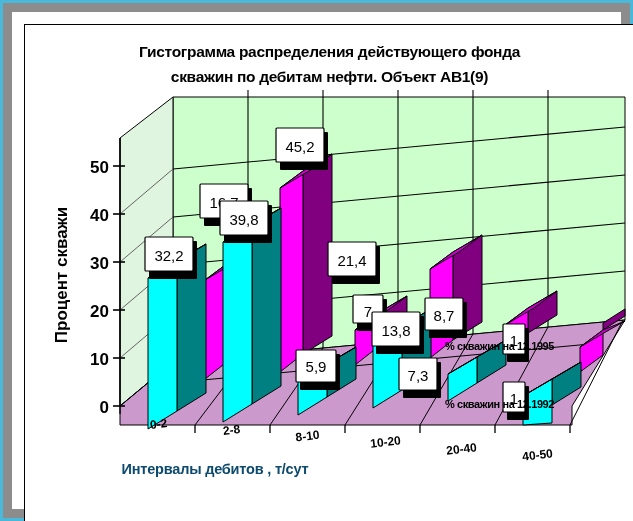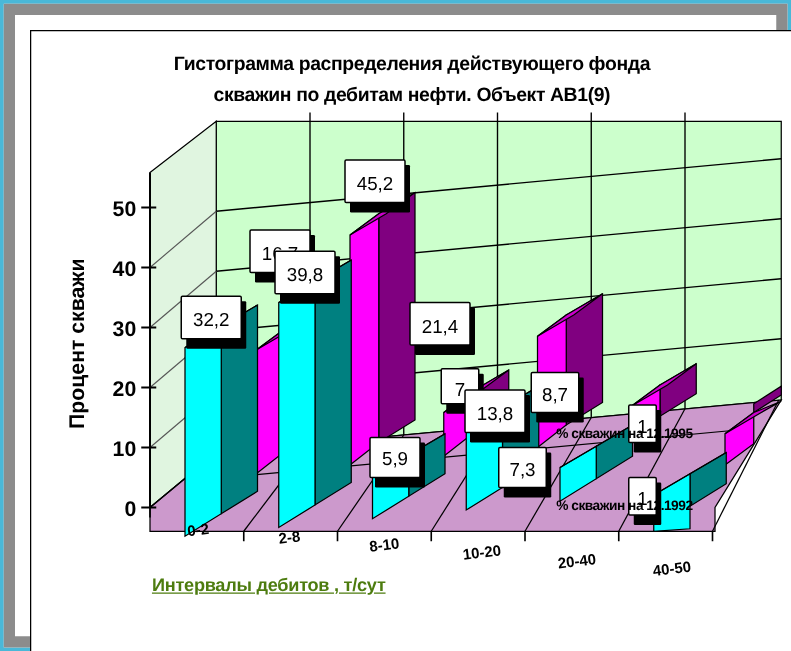--- a/index.html
+++ b/index.html
@@ -43,22 +43,22 @@
     position:absolute;
     left:-78px;top:240px;width:230px;
     transform:rotate(-90deg);
     transform-origin:center center;
     text-align:center;
     font-weight:bold;font-size:17px;color:#000;
     letter-spacing:0px;white-space:nowrap;
   }
   .xtitle{
     position:absolute;left:10px;top:436px;width:360px;
-    text-align:center;font-weight:bold;font-size:14.5px;color:#4d7c0f;
-    letter-spacing:-0.2px;white-space:nowrap;text-decoration:underline;
+    text-align:center;font-weight:bold;font-size:14.5px;color:#0c4a6e;
+    letter-spacing:-0.2px;white-space:nowrap;
   }
 
   
   svg.chart{position:absolute;left:0;top:0;}
   text{font-family:"Liberation Sans", sans-serif;}
   .ytick{font-size:17px;font-weight:bold;fill:#000;text-anchor:end;}
   .xtick{font-size:12px;font-weight:bold;fill:#000;text-anchor:middle;}
   .legtxt{font-size:11px;font-weight:bold;fill:#000;letter-spacing:-0.4px;}
 
   

